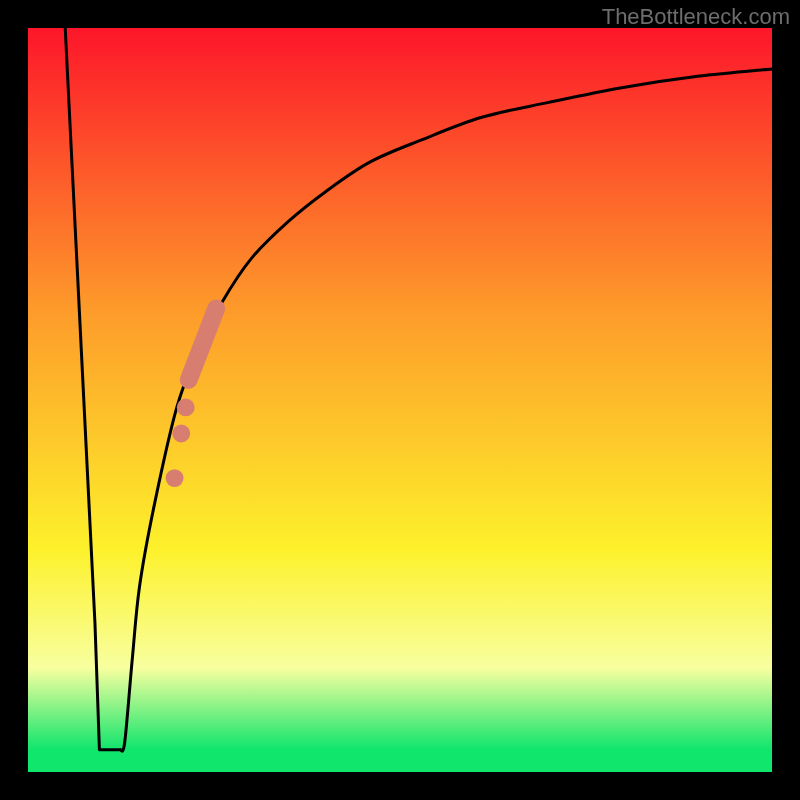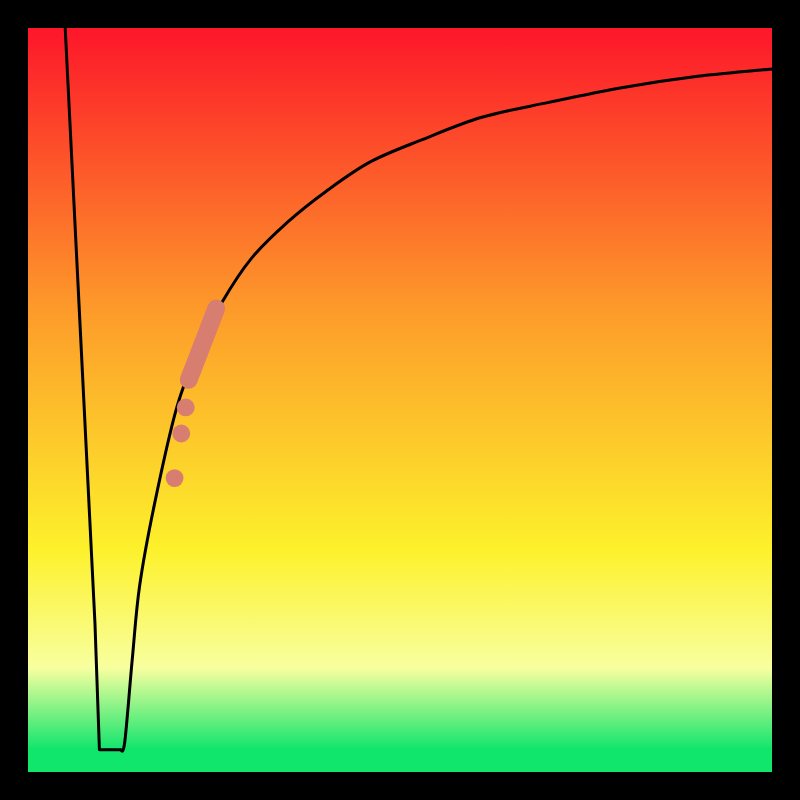--- a/index.html
+++ b/index.html
@@ -55,14 +55,15 @@
   <svg id="curve-svg" width="800" height="800" viewBox="0 0 800 800">
     <path id="bn-curve" fill="none" stroke-width="3" stroke-linejoin="round" stroke-linecap="round" d="M 65.2 28 L 72.64 176.79999999999995 L 80.08000000000001 325.6 L 87.52000000000001 474.4 L 94.96 623.2 L 99.424 749.68 L 120.256 749.68 C 121 748.4399999999999, 122.73599999999999 757.12, 124.72 742.24 C 126.70400000000001 727.36, 129.68000000000004 686.4399999999999, 132.16000000000003 660.4 C 134.64000000000001 634.36, 135.88 612.04, 139.6 586 C 143.32 559.96, 148.28000000000003 533.9200000000001, 154.48000000000002 504.16 C 160.68 474.40000000000003, 169.36 433.48, 176.8 407.44 C 184.24 381.4, 191.68 365.28000000000003, 199.12 347.92 C 206.56 330.56, 212.76 318.15999999999997, 221.44 303.28 C 230.12 288.4, 240.04 272.28000000000003, 251.2 258.64000000000004 C 262.36 245.00000000000006, 276 232.60000000000002, 288.4 221.44 C 300.79999999999995 210.27999999999997, 311.96000000000004 201.59999999999997, 325.6 191.67999999999998 C 339.24 181.76, 354.12 170.60000000000002, 370.24 161.92000000000004 C 386.36 153.24000000000007, 403.72 147.04000000000002, 422.32 139.60000000000002 C 440.91999999999996 132.16000000000003, 460.76 123.48, 481.84 117.28 C 502.91999999999996 111.08, 525.2399999999999 107.35999999999999, 548.8 102.39999999999998 C 572.36 97.43999999999997, 598.4000000000001 91.85999999999997, 623.2 87.51999999999997 C 648 83.17999999999996, 672.8000000000001 79.45999999999995, 697.6 76.35999999999996 C 722.4 73.25999999999996, 759.6 70.16000000000003, 772 68.92000000000004" stroke="#000000"></path>
     <line id="bn-capsule" stroke-linecap="round" x1="188.704" y1="379.912" x2="216.232" y2="308.488" stroke="#d77e71" stroke-width="17.856"></line>
     <g id="bn-markers">
         <circle cx="174.56799999999998" cy="478.12" r="8.928" fill="#d77e71"></circle>
         <circle cx="181.264" cy="433.47999999999996" r="8.928" fill="#d77e71"></circle>
         <circle cx="185.728" cy="407.44" r="8.928" fill="#d77e71"></circle>
       </g>
   </svg>
 
+  <div class="watermark">TheBottleneck.com</div>
 
 </div>
 
 </body></html>

